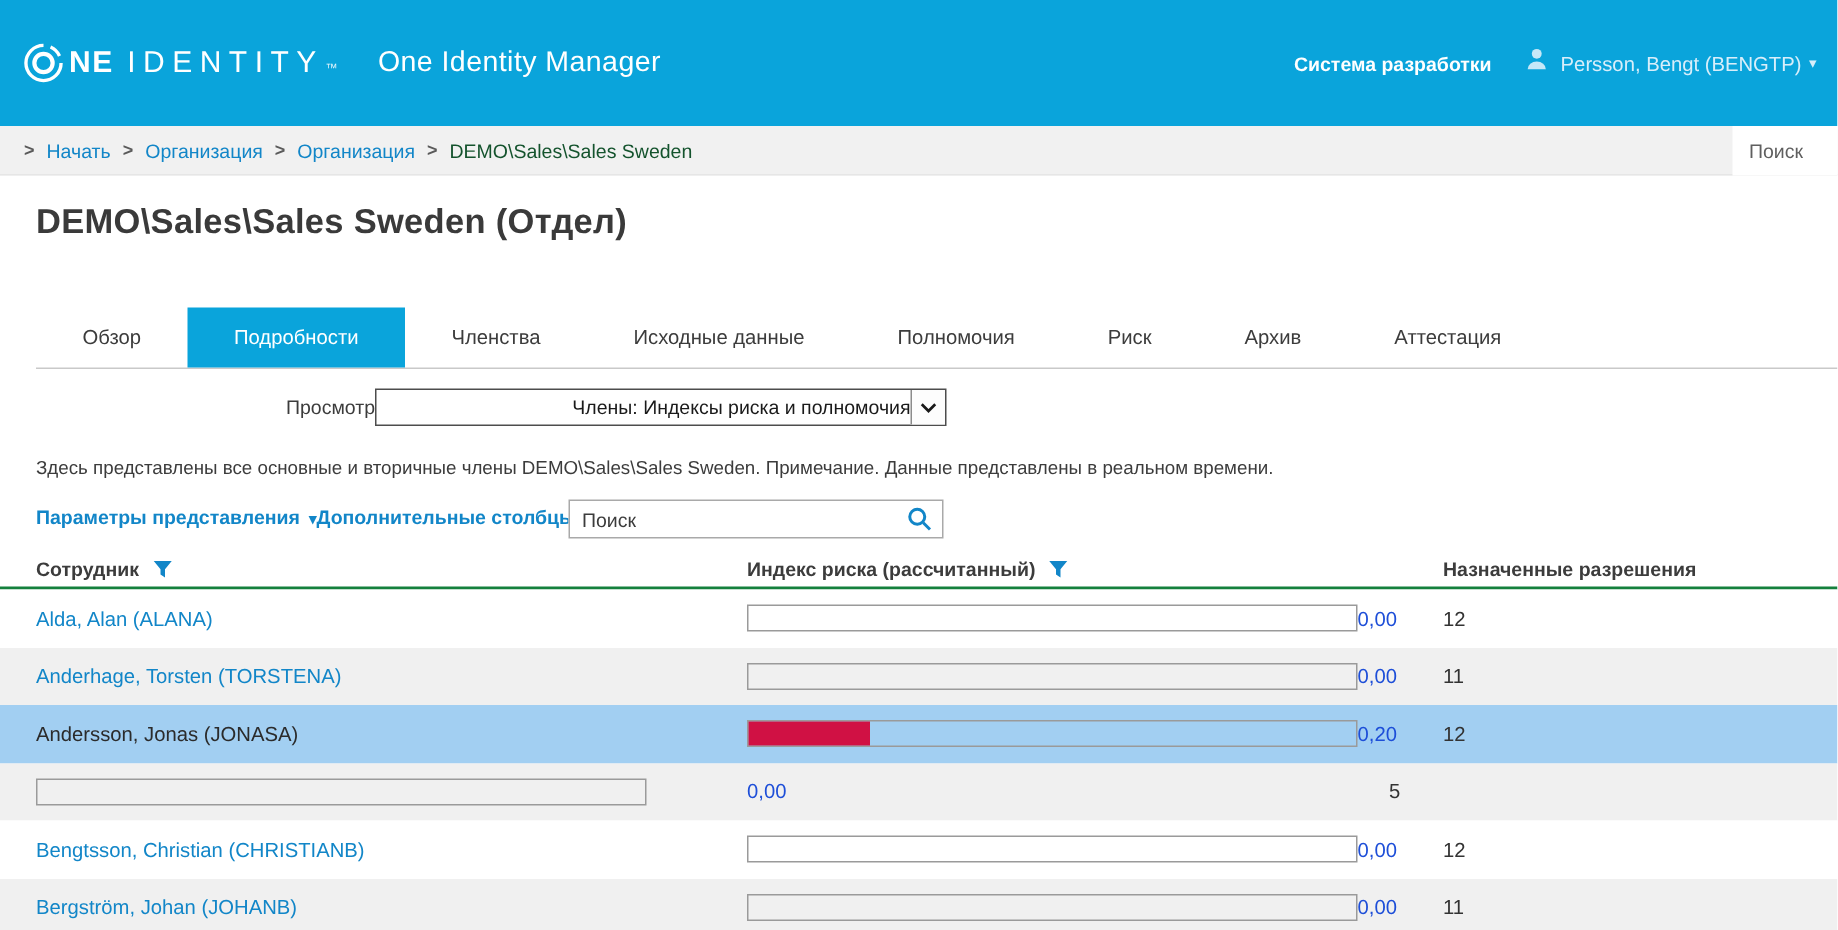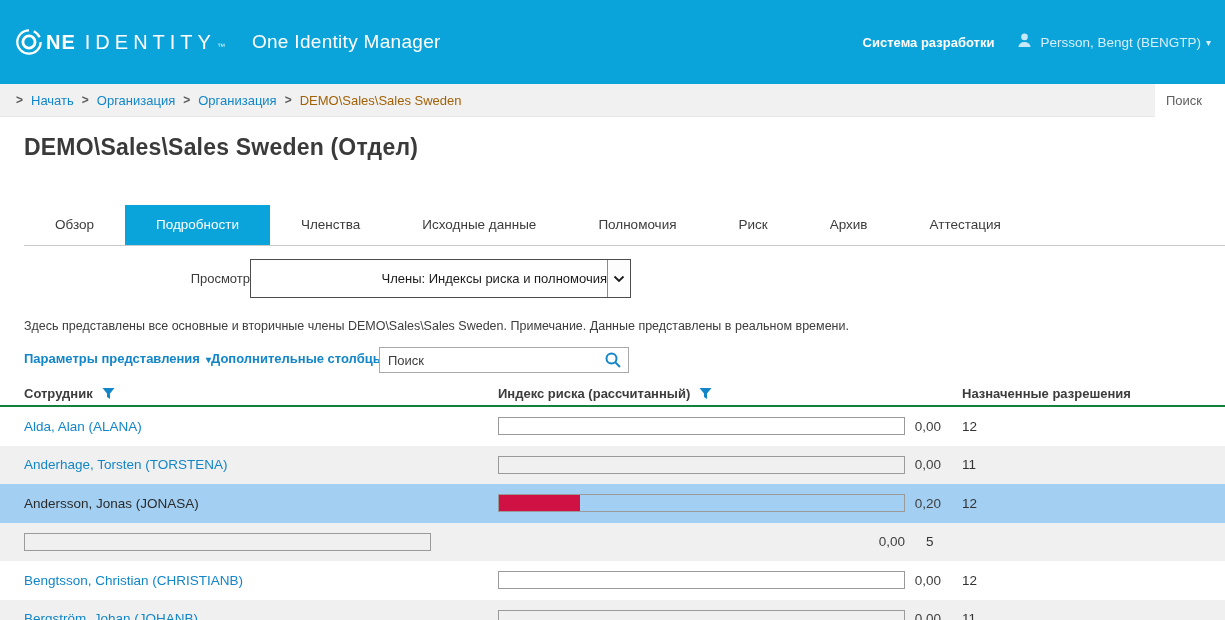--- a/index.html
+++ b/index.html
@@ -20,36 +20,36 @@
   .user-menu { display:flex; align-items:center; cursor:pointer; }
   .user-menu .user-name { color:#d8eefa; font-size:13.5px; margin-left:7px; }
   .user-menu .caret { color:#d8eefa; font-size:10px; margin-left:5px; }
 
   
   .breadcrumb-bar { height:33px; background:#f1f1f1; border-bottom:1px solid #e6e6e6;
     display:flex; align-items:center; justify-content:space-between; }
   .breadcrumb { display:flex; align-items:center; padding-left:8px; font-size:13px; }
   .crumb-sep { color:#5a5a5a; font-weight:700; margin:0 8px; font-size:12px; }
   .crumb.link { color:#1286c8; cursor:pointer; }
-  .crumb.current { color:#a16207; }
+  .crumb.current { color:#14532d; }
   .global-search { width:70px; height:33px; background:#fff; font-size:13px; color:#5f5f5f;
     line-height:33px; padding-left:11px; cursor:text; }
 
   
   .page-title { font-size:23px; font-weight:700; color:#3a3a3a; margin:17px 0 0 24px; letter-spacing:.2px; }
 
   
   .tabs { display:flex; margin:44px 0 0 24px; border-bottom:1px solid #c9c9c9; }
   .tab { height:40px; line-height:40px; padding:0 31px; font-size:13.5px; color:#3c3c3c; cursor:pointer; white-space:nowrap; }
   .tab.active { background:#0aa4db; color:#fff; }
 
   
   .view-row { display:flex; align-items:center; margin:13px 0 0 24px;text-align:right; }
   .view-label { width:226px; font-size:13px; color:#3c3c3c; }
-  .select { width:381px; height:39px; border:1px solid #4d4d4d; background:#fff;
+  .select { width:381px; height:25px; border:1px solid #4d4d4d; background:#fff;
     display:flex; align-items:center; cursor:pointer; }
   .select-text { flex:1; font-size:13px; color:#1a1a1a; padding-left:6px;
     white-space:nowrap; overflow:hidden; }
   .select-arrow { width:23px; height:100%; border-left:1px solid #8c8c8c; background:#fdfdfd;
     display:flex; align-items:center; justify-content:center; }
 
   
   .desc { font-size:12.5px; color:#3c3c3c; margin:21px 0 0 24px; }
 
   
@@ -73,21 +73,21 @@
   .funnel { display:flex; margin-left:9px; cursor:pointer; }
   .col-perm { padding-left:21px; }
 
   .trow { height:38.5px; background:#fff; cursor:pointer; }
   .trow.alt { background:#f0f0f0; }
   .trow.selected { background:#a2cff2; }
   .cell-name { font-size:13.5px; color:#1286c8; }
   .trow.selected .cell-name { color:#2b2b2b; }
   .bar { width:407px; height:18px; border:1px solid #9a9a9a; position:relative; }
   .bar-fill { height:100%; background:#d01144; }
-  .cell-risk { font-size:13.5px; color:#404040; text-align:right; }
+  .cell-risk { font-size:13.5px; color:#1d4ed8; }
   .cell-perm { font-size:13.5px; color:#333; padding-left:21px; }
 </style>
 </head>
 <body>
 
 <div class="app">
 
   <header class="topbar">
     <div class="logo">
       <span class="logo-mark">

